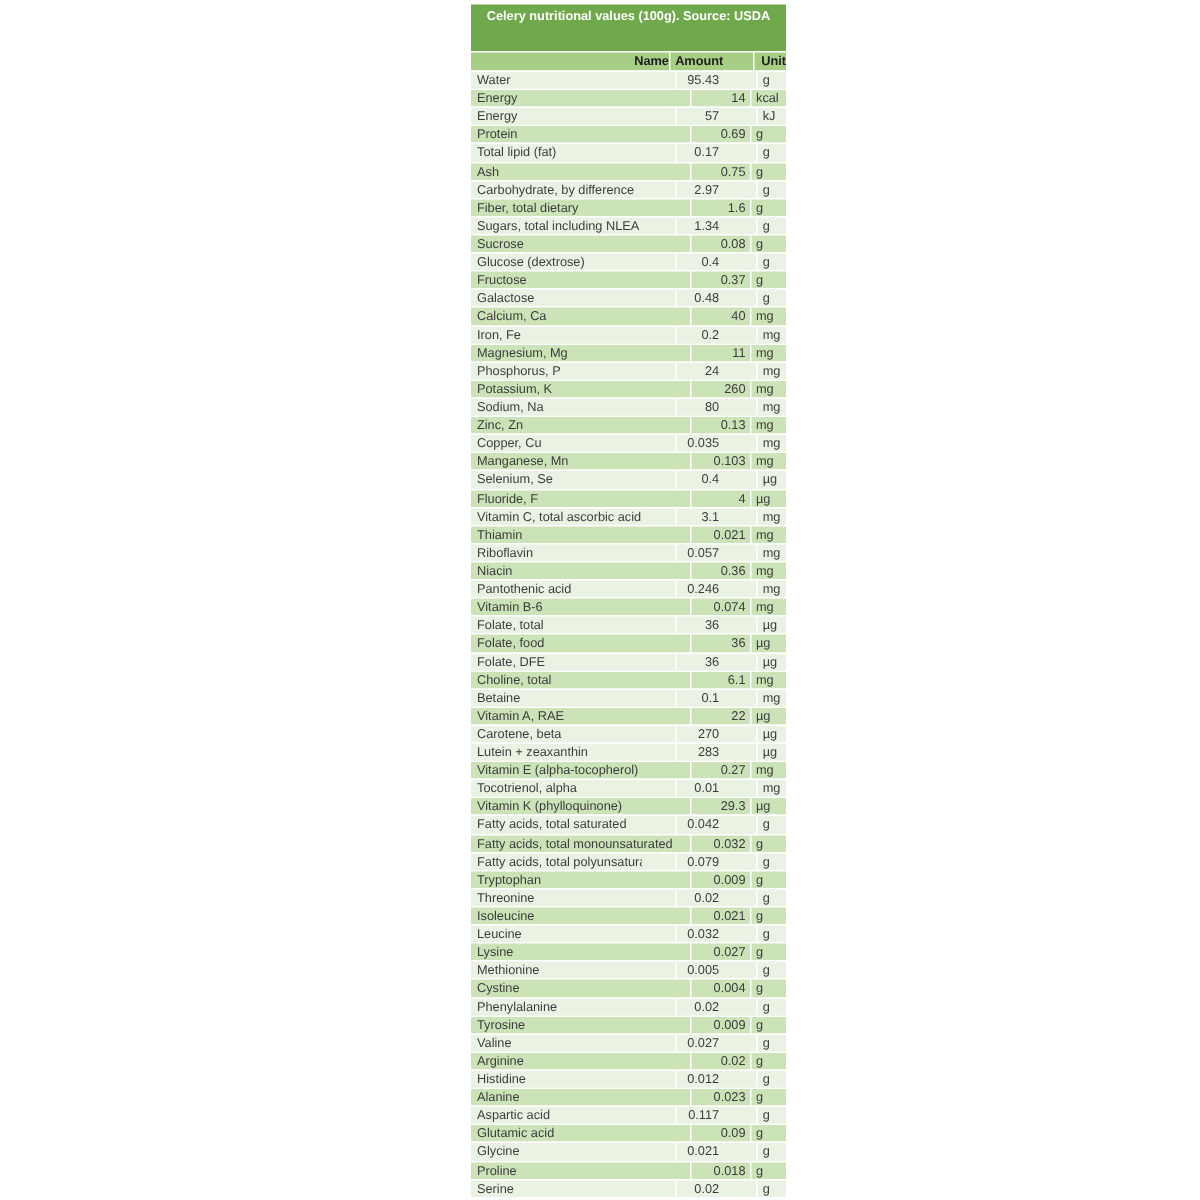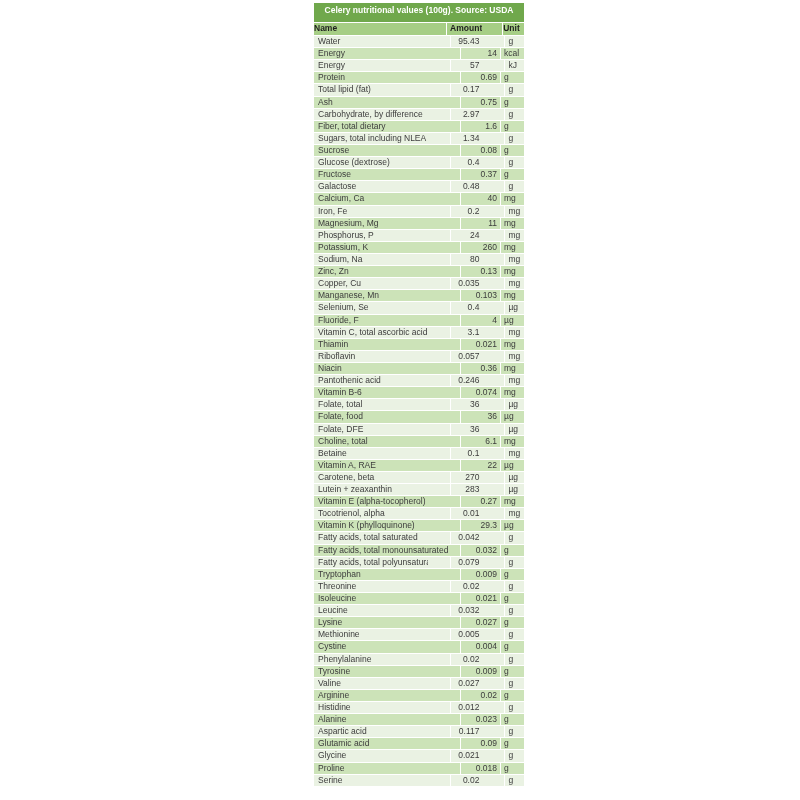--- a/index.html
+++ b/index.html
@@ -10,21 +10,21 @@
     background: #ffffff;
     font-family: "Liberation Sans", sans-serif;
   }
   .table-wrap {
     position: absolute;
     left: 314px;
     top: 3px;
     width: 210px;
   }
   .title-bar {
-    height: 19px;
+    height: 31px;
     line-height: 15px;
     background: var(--title-bg);
     color: var(--title-fg);
     font-size: 8.5px;
     font-weight: bold;
     text-align: center;
     white-space: nowrap;
     overflow: hidden;
   }
   .header-row {
@@ -64,23 +64,23 @@
     padding-right: 3px;
     text-align: right;
     border-left: 1px solid #ffffff;
   }
   .cell.unit {
     width: 24px;
     padding-left: 3px;
     text-align: left;
     border-left: 1px solid #ffffff;
   }
-  .header-row .cell.name   { text-align: left; padding-left: 0; }
+  .header-row .cell.name   { text-align: right; padding-left: 0; }
   .header-row .cell.amount { text-align: right; padding-right: 0; }
-  .header-row .cell.unit   { text-align: left; padding-left: 0; margin-left: 20px; }
+  .header-row .cell.unit   { text-align: right; padding-left: 0; margin-left: 20px; }
 </style>
 </head>
 <body>
 
 <div class="table-wrap">
   <div class="title-bar">Celery nutritional values (100g). Source: USDA</div>
   <div class="header-row">
     <div class="cell name">Name</div>
     <div class="cell amount">Amount</div>
     <div class="cell unit">Unit</div>

